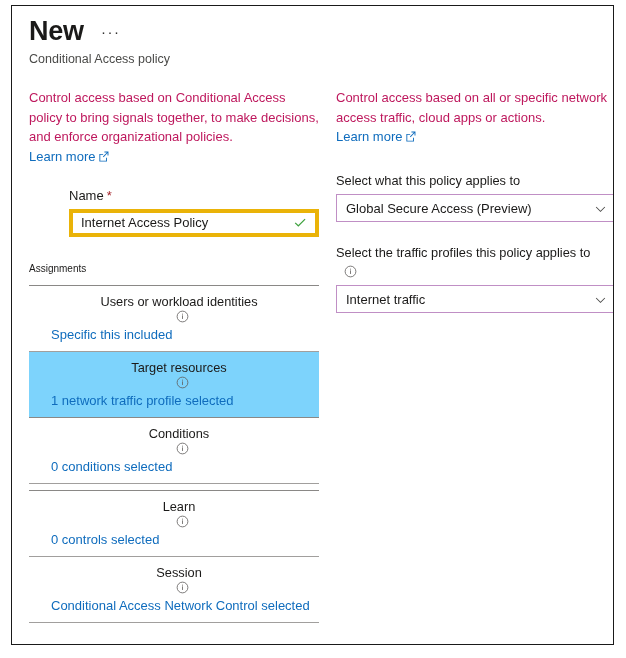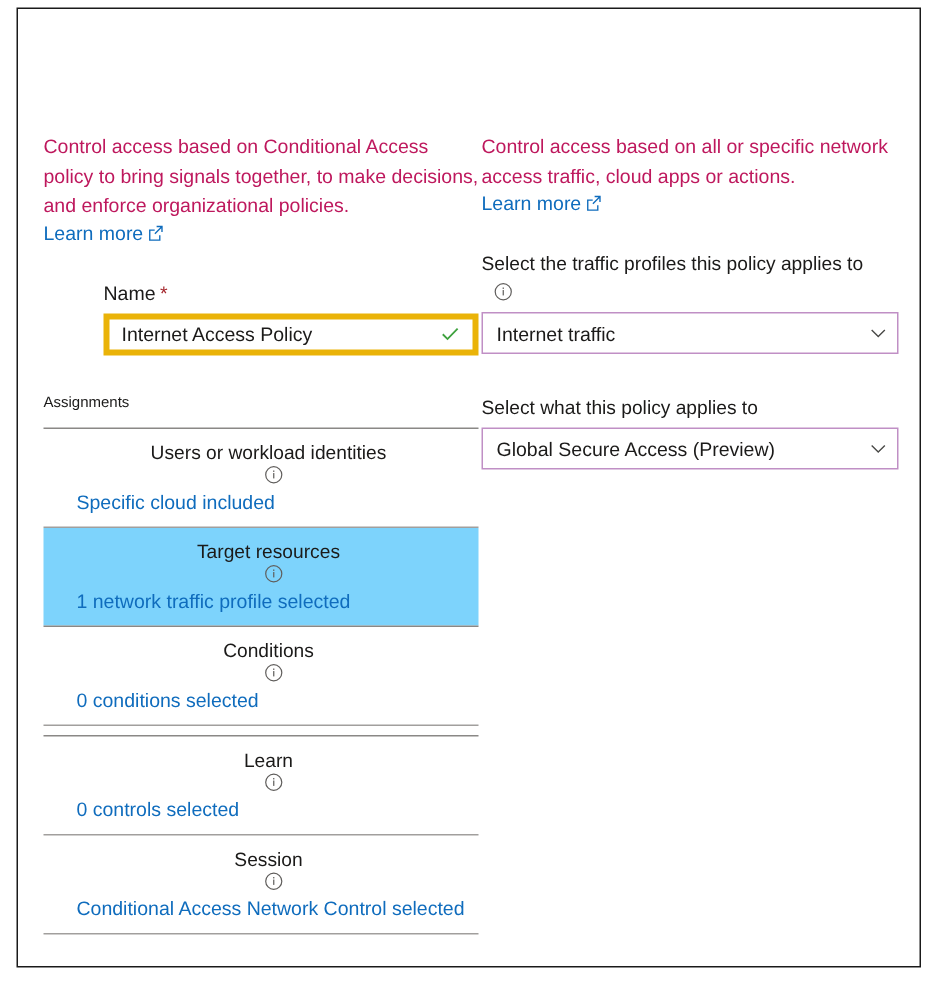--- a/index.html
+++ b/index.html
@@ -42,21 +42,21 @@
   }
   .subtitle {
     font-size: 12.5px;
     color: #4a4a48;
     margin-top: 3px;
     line-height: 16px;
   }
 
   
   .col-left  { position: absolute; left: 17px;  top: 82px; width: 290px; }
-  .col-right { position: absolute; left: 309px; top: 82px; width: 278px; }
+  .col-right { position: absolute; left: 324px; top: 82px; width: 278px; }
 
   .desc {
     font-size: 13px;
     color: #be185d;
     line-height: 19.5px;
   }
 
   .link {
     color: #0f6cbd;
     font-size: 13px;
@@ -170,20 +170,27 @@
     white-space: nowrap;
     overflow: hidden;
   }
   .chev { width: 13px; height: 13px; flex: 0 0 auto; }
 </style>
 </head>
 <body>
 
 <div class="panel">
 
+  <div class="header">
+    <div class="title-row">
+      <div class="page-title">New</div>
+      <div class="ellipsis-btn">···</div>
+    </div>
+    <div class="subtitle">Conditional Access policy</div>
+  </div>
 
   <div class="col-left">
 
     <div class="desc">Control access based on Conditional Access policy to bring signals together, to make decisions, and enforce organizational policies.</div>
     <a class="link" style="display:inline-block;margin-top:1px;">
       <span>Learn more</span><span class="ext-icon"><svg width="11" height="11" viewBox="0 0 12 12">
             <path d="M1.5 3.2h4.1v1H2.5v6.3h6.3V7.4h1v4.1H1.5z" fill="#0f6cbd"></path>
             <path d="M7.0 0.6h4.4V5h-1V2.3L6.1 6.7l-.7-.7 4.3-4.4H7.0z" fill="#0f6cbd"></path>
           </svg></span>
     </a>
@@ -209,21 +216,21 @@
     <div class="group">
       <div class="group-head">
         <span>Users or workload identities</span>
         <span class="info-icon"><svg width="13" height="13" viewBox="0 0 16 16">
               <circle cx="8" cy="8" r="6.6" fill="none" stroke="#605e5c" stroke-width="1"></circle>
               <rect x="7.5" y="6.6" width="1" height="4.4" fill="#605e5c"></rect>
               <rect x="7.5" y="4.5" width="1" height="1.2" fill="#605e5c"></rect>
             </svg></span>
       </div>
       <div class="group-link">
-        <a class="link">Specific cloud included</a>
+        <a class="link">Specific this included</a>
       </div>
     </div>
     <div class="hr soft"></div>
 
     <div class="group selected">
       <div class="group-head">
         <span>Target resources</span>
         <span class="info-icon"><svg width="13" height="13" viewBox="0 0 16 16">
               <circle cx="8" cy="8" r="6.6" fill="none" stroke="#605e5c" stroke-width="1"></circle>
               <rect x="7.5" y="6.6" width="1" height="4.4" fill="#605e5c"></rect>
@@ -287,42 +294,42 @@
 
   <div class="col-right">
 
     <div class="desc">Control access based on all or specific network access traffic, cloud apps or actions.</div>
     <a class="link" style="display:inline-block;margin-top:1px;">
       <span>Learn more</span><span class="ext-icon"><svg width="11" height="11" viewBox="0 0 12 12">
             <path d="M1.5 3.2h4.1v1H2.5v6.3h6.3V7.4h1v4.1H1.5z" fill="#0f6cbd"></path>
             <path d="M7.0 0.6h4.4V5h-1V2.3L6.1 6.7l-.7-.7 4.3-4.4H7.0z" fill="#0f6cbd"></path>
           </svg></span>
     </a>
+
+    <div style="margin-top:27px;">
+      <div class="r-label">Select what this policy applies to</div>
+      <div class="dropdown">
+        <span class="dd-value">Global Secure Access (Preview)</span>
+        <span class="chev"><svg width="13" height="13" viewBox="0 0 16 16">
+              <path d="M2.2 5.3l.8-.8L8 9.5l5-5 .8.8L8 11.1z" fill="#4a4a48"></path>
+            </svg></span>
+      </div>
+    </div>
 
     <div style="margin-top:22px;">
       <div class="r-label">
         <span>Select the traffic profiles this policy applies to</span>
         <span style="display:block;margin-left:8px;margin-top:1px;"><span class="info-icon" style="margin-left:0;"><svg width="13" height="13" viewBox="0 0 16 16">
                 <circle cx="8" cy="8" r="6.6" fill="none" stroke="#605e5c" stroke-width="1"></circle>
                 <rect x="7.5" y="6.6" width="1" height="4.4" fill="#605e5c"></rect>
                 <rect x="7.5" y="4.5" width="1" height="1.2" fill="#605e5c"></rect>
               </svg></span></span>
       </div>
       <div class="dropdown" style="margin-top:3px;">
         <span class="dd-value">Internet traffic</span>
         <span class="chev"><svg width="13" height="13" viewBox="0 0 16 16">
               <path d="M2.2 5.3l.8-.8L8 9.5l5-5 .8.8L8 11.1z" fill="#4a4a48"></path>
             </svg></span>
       </div>
     </div>
-
-    <div style="margin-top:27px;">
-      <div class="r-label">Select what this policy applies to</div>
-      <div class="dropdown">
-        <span class="dd-value">Global Secure Access (Preview)</span>
-        <span class="chev"><svg width="13" height="13" viewBox="0 0 16 16">
-              <path d="M2.2 5.3l.8-.8L8 9.5l5-5 .8.8L8 11.1z" fill="#4a4a48"></path>
-            </svg></span>
-      </div>
-    </div>
   </div>
 
 </div>
 
 </body></html>

